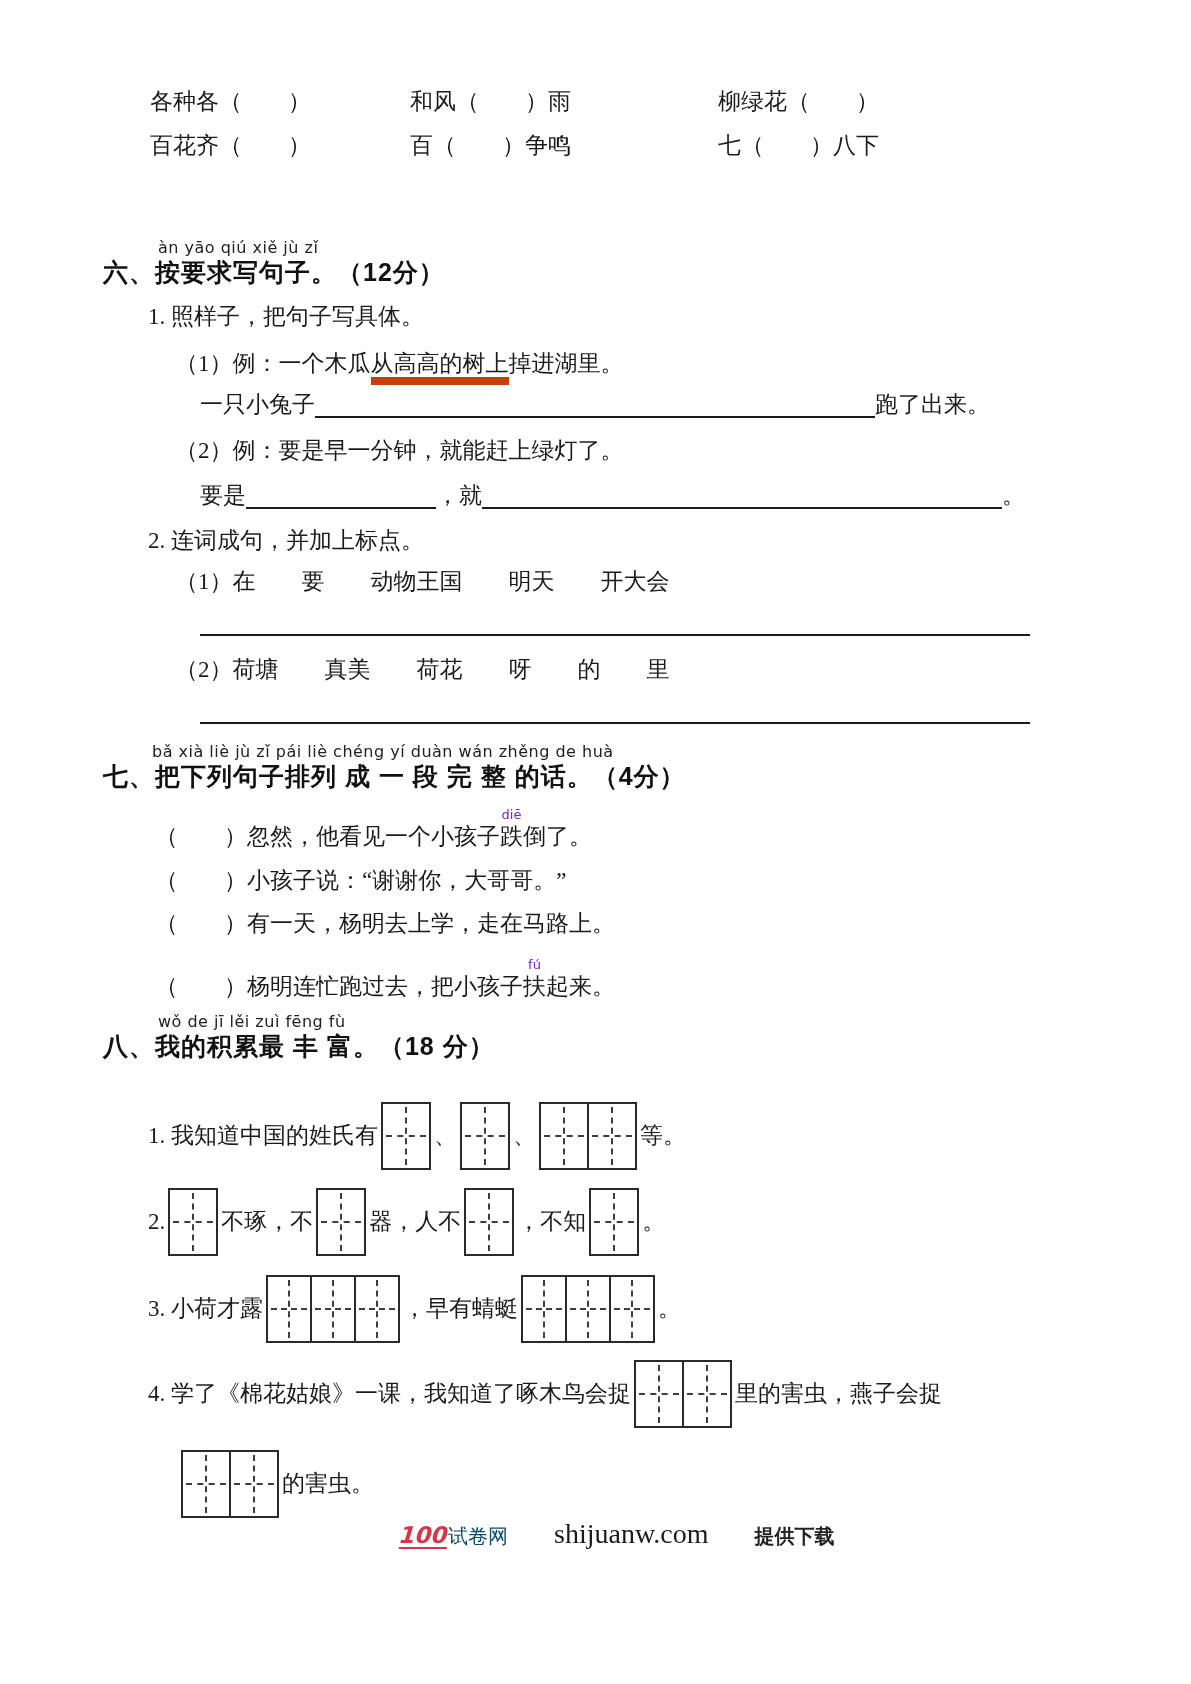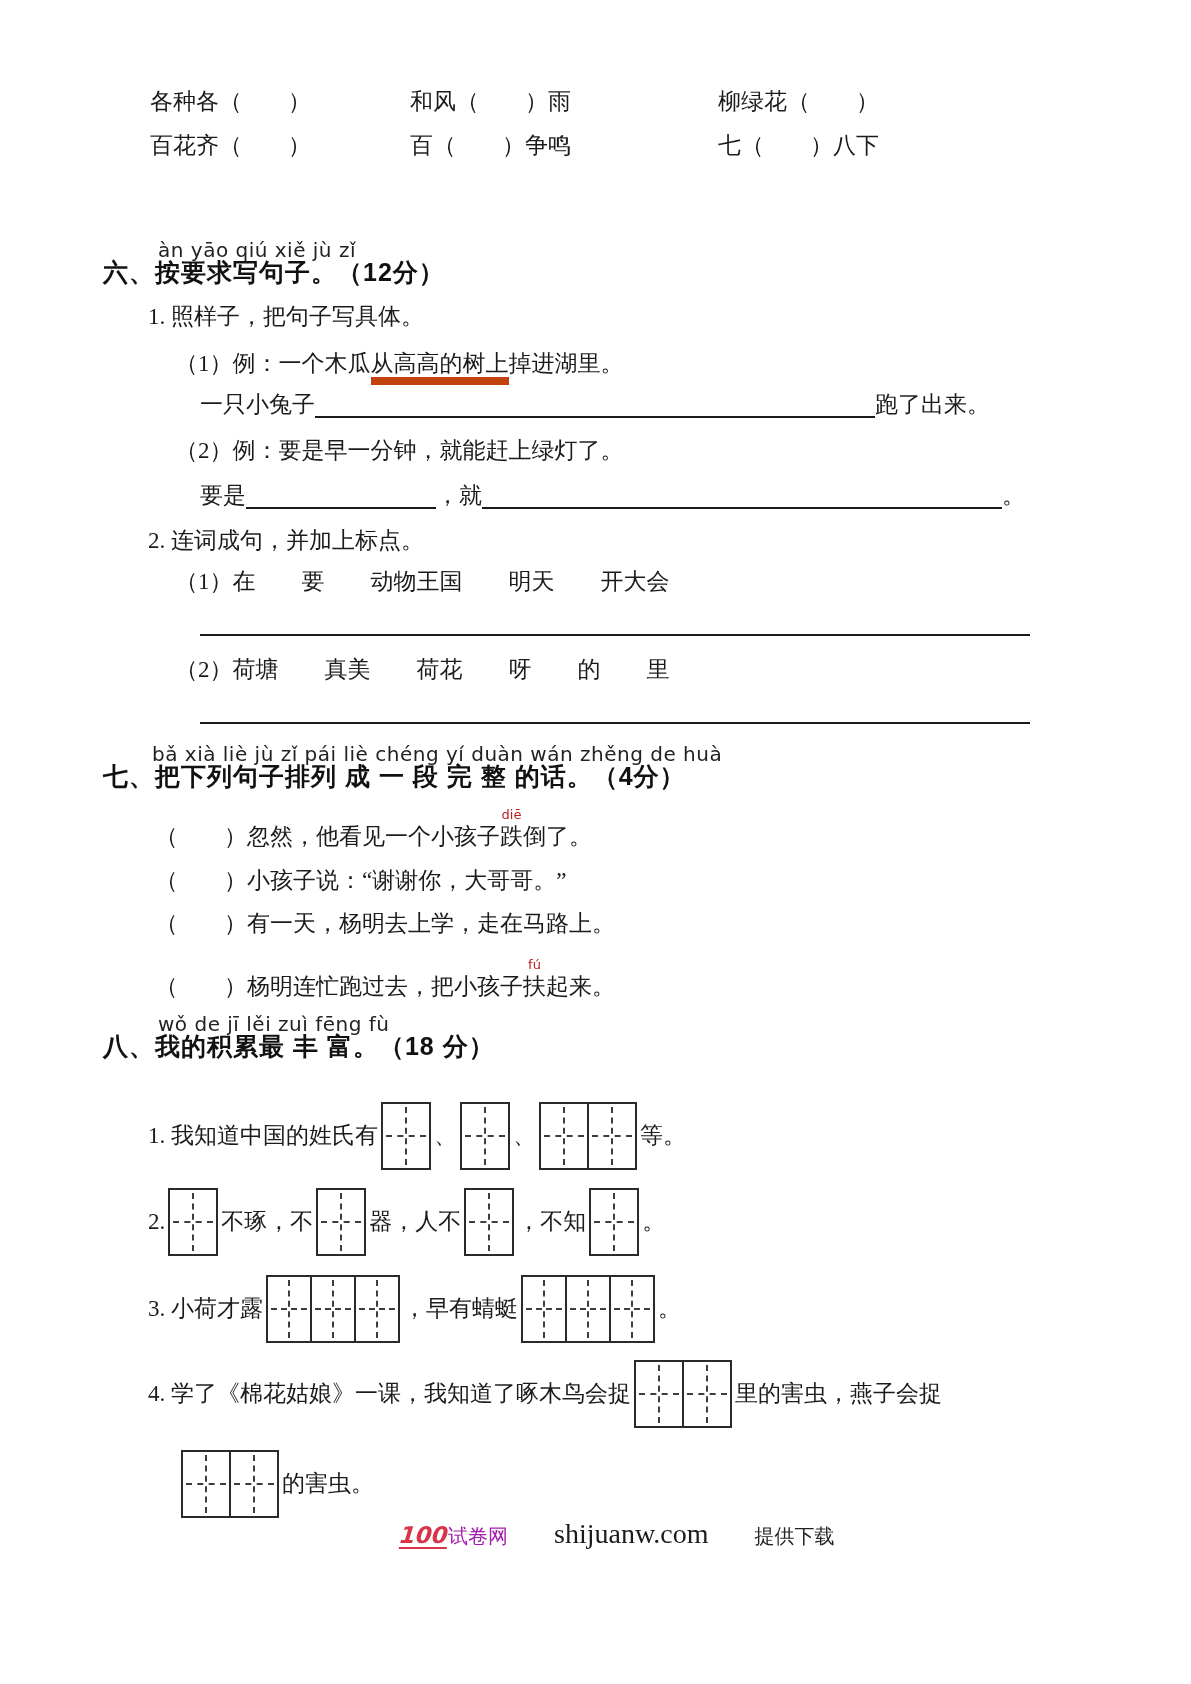--- a/index.html
+++ b/index.html
@@ -11,32 +11,32 @@
   }
   .page { position:relative; width:1150px; height:1684px; background:#ffffff; overflow:hidden; }
   .abs { position:absolute; white-space:nowrap; }
   .t  { font-size:23px; line-height:1.25; }
   .head {
     font-family:"Liberation Sans","DejaVu Sans",sans-serif;
     font-weight:700; font-size:25px; letter-spacing:1px; color:#111;
   }
   .pinyin {
     font-family:"DejaVu Sans",sans-serif;
-    font-size:20px; color:#222; letter-spacing:0.5px;
+    font-size:16px; color:#222; letter-spacing:0.5px;
   }
   .uw { border-bottom:8px solid #c2410c; padding-bottom:1px; }
   .blank {
     display:inline-block; height:24px; vertical-align:-6px;
     border-bottom:2px solid #1b1b1b;
   }
   .ansline { position:absolute; width:830px; border-top:2px solid #1b1b1b; height:0; }
   .rb { position:relative; display:inline-block; }
   .rt {
     position:absolute; top:-16px; left:50%; transform:translateX(-50%);
-    font-size:13px; font-family:"DejaVu Sans",sans-serif; color:#b91c1c;
+    font-size:13px; font-family:"DejaVu Sans",sans-serif; color:#6d28d9;
   }
   .boxrow { display:flex; align-items:center; font-size:23px; line-height:1.25; white-space:nowrap; }
   .grp { display:inline-flex; margin:0 3px; }
   .cell {
     width:50px; height:68px; border:2px solid #2a2a2a; background:#fff;
     position:relative; flex:0 0 auto;
   }
   .cell + .cell { margin-left:-2px; }
   .cell::before {
     content:""; position:absolute; left:50%; top:3px; bottom:3px;
@@ -46,23 +46,23 @@
     content:""; position:absolute; top:50%; left:3px; right:3px;
     border-top:2px dashed #3d3d3d; margin-top:-1px;
   }
   .cell.narrow { width:46px; }
   .footer { display:flex; align-items:baseline; gap:46px; }
   .logo100 {
     font-family:"DejaVu Sans",sans-serif; font-style:italic; font-weight:700;
     font-size:23px; color:#d8344a; border-bottom:2px solid #d8344a;
     transform:skewX(-6deg); display:inline-block; line-height:1;
   }
-  .sitename { font-size:20px; color:#a21caf; }
+  .sitename { font-size:20px; color:#0c4a6e; }
   .url { font-size:28px; color:#1b1b1b; }
-  .dl { font-size:20px; color:#222; }
+  .dl { font-size:20px; color:#222;font-weight:bold; }
 </style>
 </head>
 <body>
 
 <div class="page">
 
   <span class="t abs" style="top:88px;left:150px">各种各（　　）</span>
   <span class="t abs" style="top:88px;left:410px">和风（　　）雨</span>
   <span class="t abs" style="top:88px;left:718px">柳绿花（　　）</span>
   <span class="t abs" style="top:132px;left:150px">百花齐（　　）</span>

